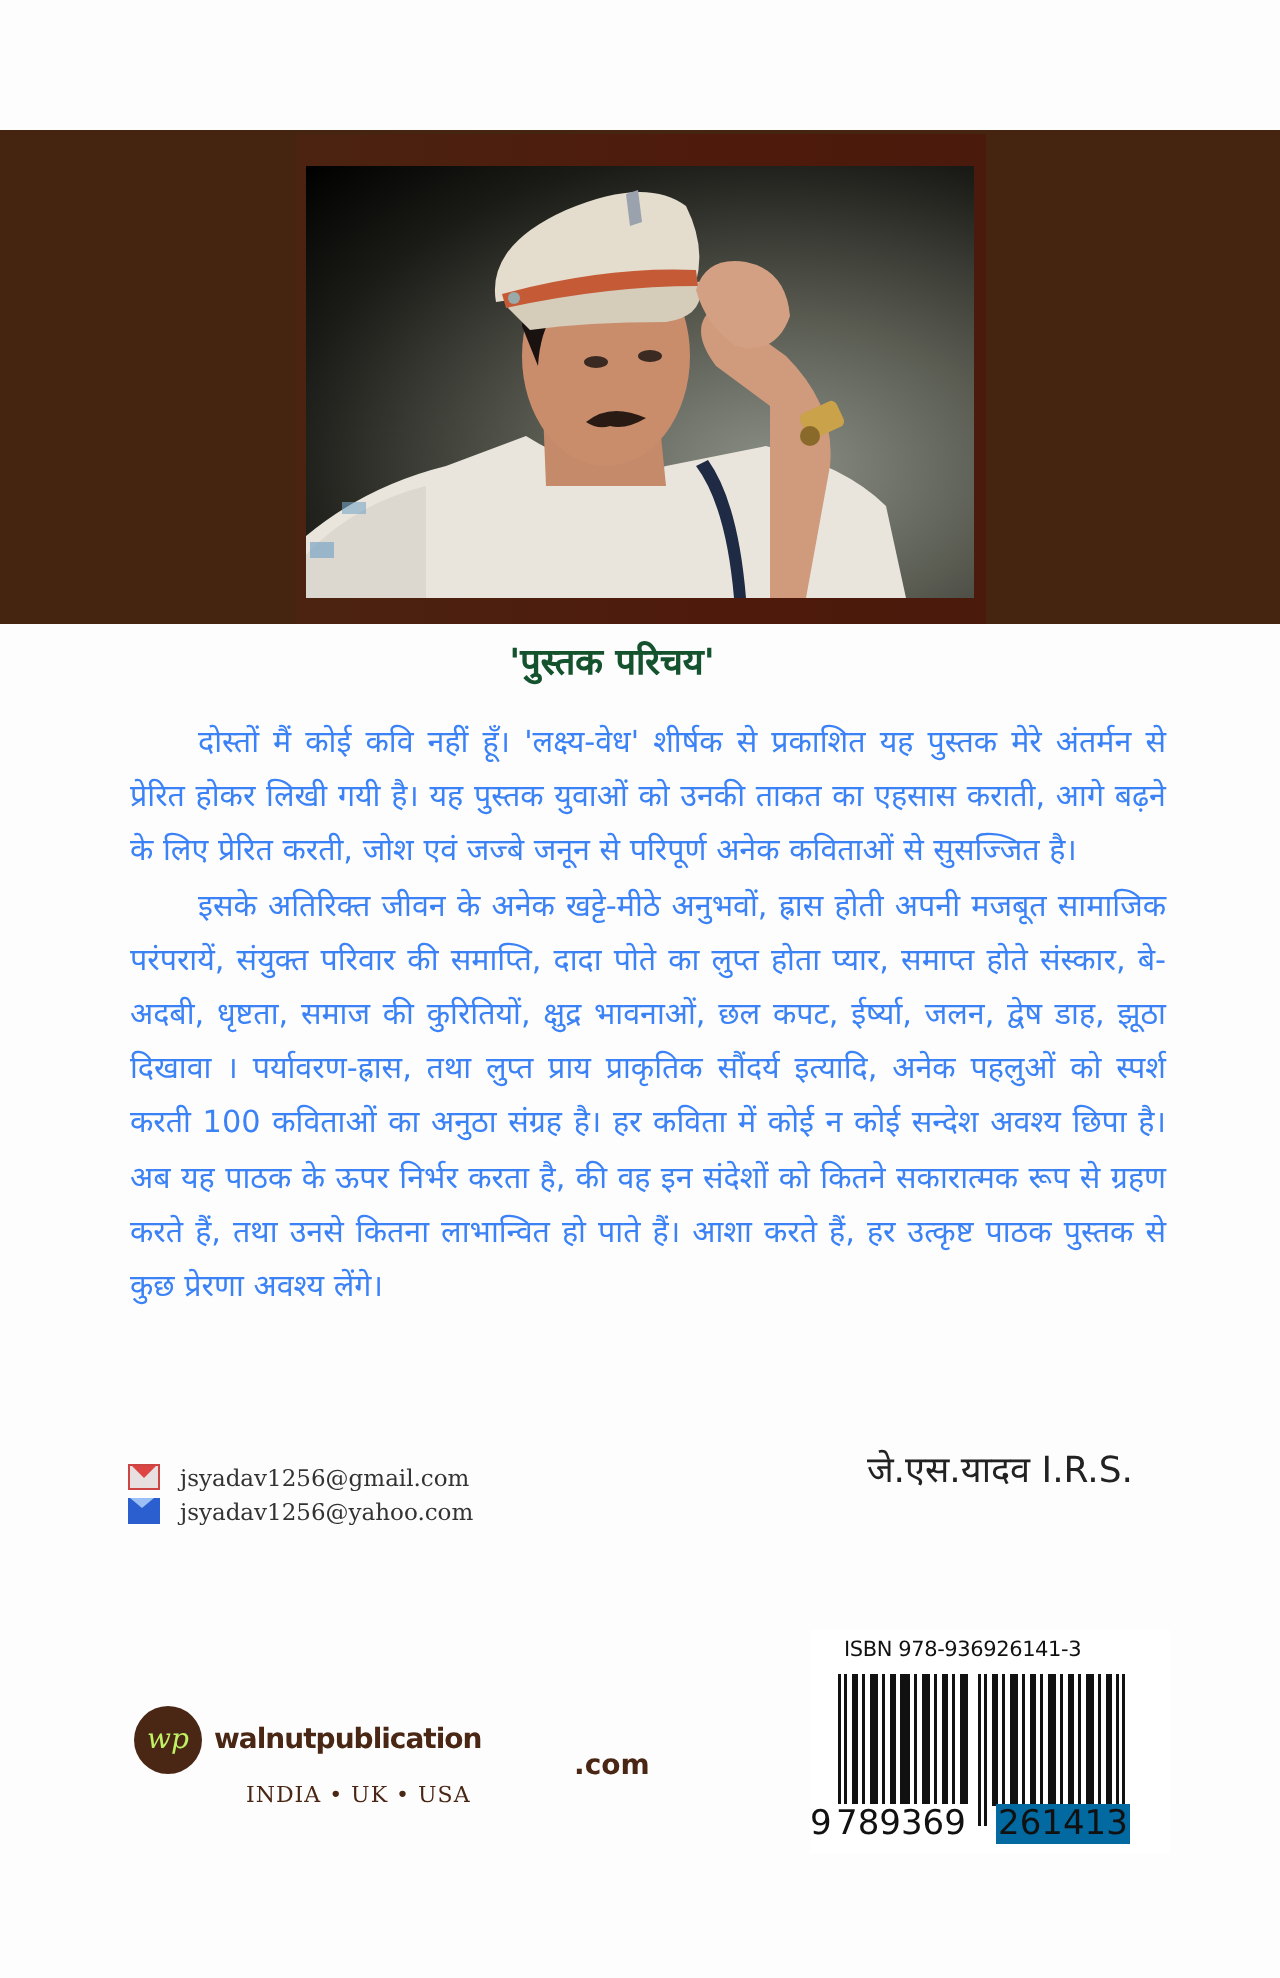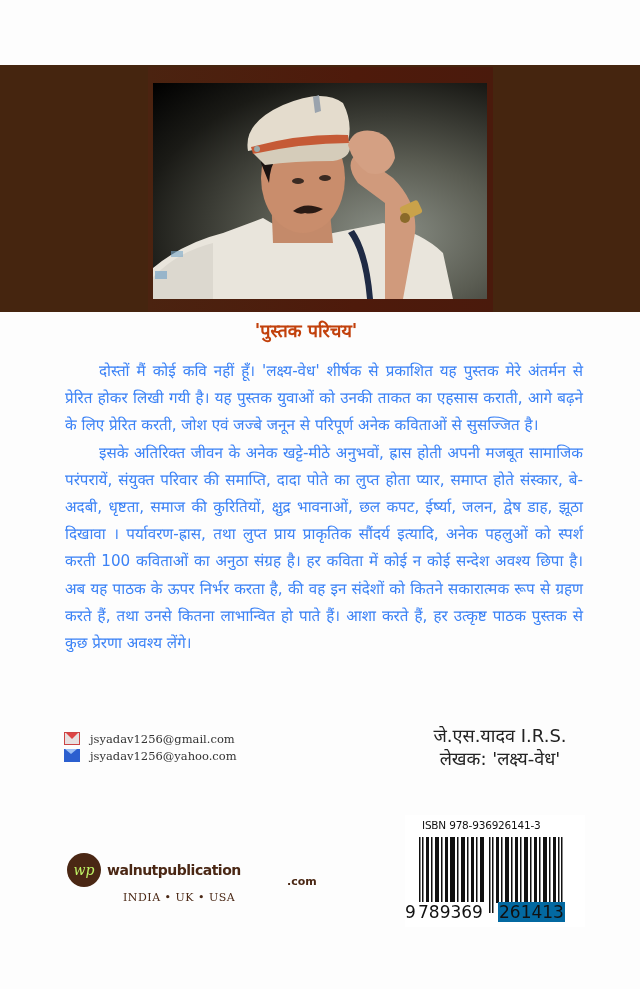--- a/index.html
+++ b/index.html
@@ -12,21 +12,21 @@
     position: absolute; left: 148px; top: 67px; width: 345px; height: 245px;
     background: linear-gradient(90deg, #4b2310 0%, #4e1a0b 60%, #4a1a0c 100%);
   }
   .photo {
     position: absolute; left: 153px; top: 83px; width: 334px; height: 216px; overflow: hidden;
     background: radial-gradient(ellipse at 70% 70%, #8a8f86 0%, #5a5c52 35%, #1a1a16 75%, #000 100%);
   }
   .photo svg { position: absolute; left: 0; top: 0; }
   .title {
     position: absolute; left: 0; width: 612px; top: 318px; text-align: center;
-    font-family: "DejaVu Serif", "Liberation Serif", serif; font-weight: bold; font-size: 18px; color: #c2410c;
+    font-family: "DejaVu Serif", "Liberation Serif", serif; font-weight: bold; font-size: 18px; color: #14532d;
   }
   .body-text {
     position: absolute; left: 65px; top: 358px; width: 518px;
     font-size: 15.2px; line-height: 27.2px; text-align: justify; color: #3b82f6;
   }
   .body-text p { margin: 0; text-indent: 34px; }
   .contacts { position: absolute; left: 64px; top: 730px; }
   .contact-row { display: flex; align-items: center; height: 17px; }
   .contact-row .ic { width: 16px; height: 13px; margin-right: 10px; position: relative; }
   .gmail-ic { background: #e8e0e0; border: 1px solid #c44; box-sizing: border-box; }
@@ -35,21 +35,21 @@
   .yahoo-ic::after { content: ""; position: absolute; left: 1px; top: 0; border-left: 6px solid transparent; border-right: 6px solid transparent; border-top: 5px solid #9cc0f5; }
   .contact-row span.txt { font-family: "DejaVu Serif", "Liberation Serif", serif; font-size: 11.5px; color: #333; }
   .author { position: absolute; left: 400px; width: 200px; top: 724px; text-align: center; font-size: 18px; color: #222; line-height: 23px; }
   .logo { position: absolute; left: 67px; top: 853px; display: flex; align-items: center; }
   .logo-circle {
     width: 34px; height: 34px; border-radius: 50%; background: #4a2714; color: #bef264;
     display: flex; align-items: center; justify-content: center;
     font-family: "DejaVu Serif", serif; font-style: italic; font-size: 14px; margin-right: 6px;
   }
   .logo-word { font-family: "DejaVu Sans", sans-serif; font-weight: bold; font-size: 14px; color: #4a2714; letter-spacing: -0.5px; line-height: 20px; }
-  .logo-com { position: absolute; left: 220px; top: 22px; font-size: 11px; font-weight: bold; color: #4a2714; }
+  .logo-com { position: absolute; left: 220px; top: 22px; font-size: 14px; font-weight: bold; color: #4a2714; }
   .logo-regions { position: absolute; left: 123px; top: 891px; font-family: "DejaVu Serif", serif; font-size: 11px; color: #4a2714; letter-spacing: 0.5px; }
   .barcode-box { position: absolute; left: 405px; top: 815px; width: 180px; height: 112px; background: #fff; text-align: right; }
   .isbn-text { position: absolute; left: 17px; top: 4px; font-family: "DejaVu Sans", sans-serif; font-size: 10.5px; color: #111; letter-spacing: -0.2px; }
   .bars { position: absolute; left: 6px; top: 22px; width: 168px; height: 76px; }
   .digits { position: absolute; left: 0; top: 87px; width: 180px; font-family: "DejaVu Sans", sans-serif; font-size: 17px; color: #111; }
   .digits .d1 { position: absolute; left: 0; }
   .digits .d2 { position: absolute; left: 12px; background: #fff; padding: 0 1px; }
   .digits .d3 { position: absolute; left: 93px; background: #0369a1; padding: 0 1px; }
 </style>
 </head>
@@ -106,21 +106,20 @@
     <span class="txt">jsyadav1256@gmail.com</span>
   </div>
   <div class="contact-row">
     <span class="ic yahoo-ic"></span>
     <span class="txt">jsyadav1256@yahoo.com</span>
   </div>
 </div>
 
 <div class="author">
   <div>जे.एस.यादव I.R.S.</div>
-  <div>लेखक: 'लक्ष्य-वेध'</div>
 </div>
 
 <div class="logo">
   <div class="logo-circle">wp</div>
   <div class="logo-word">walnutpublication</div>
   <div class="logo-com">.com</div>
 </div>
 <div class="logo-regions">INDIA • UK • USA</div>
 
 <div class="barcode-box">

